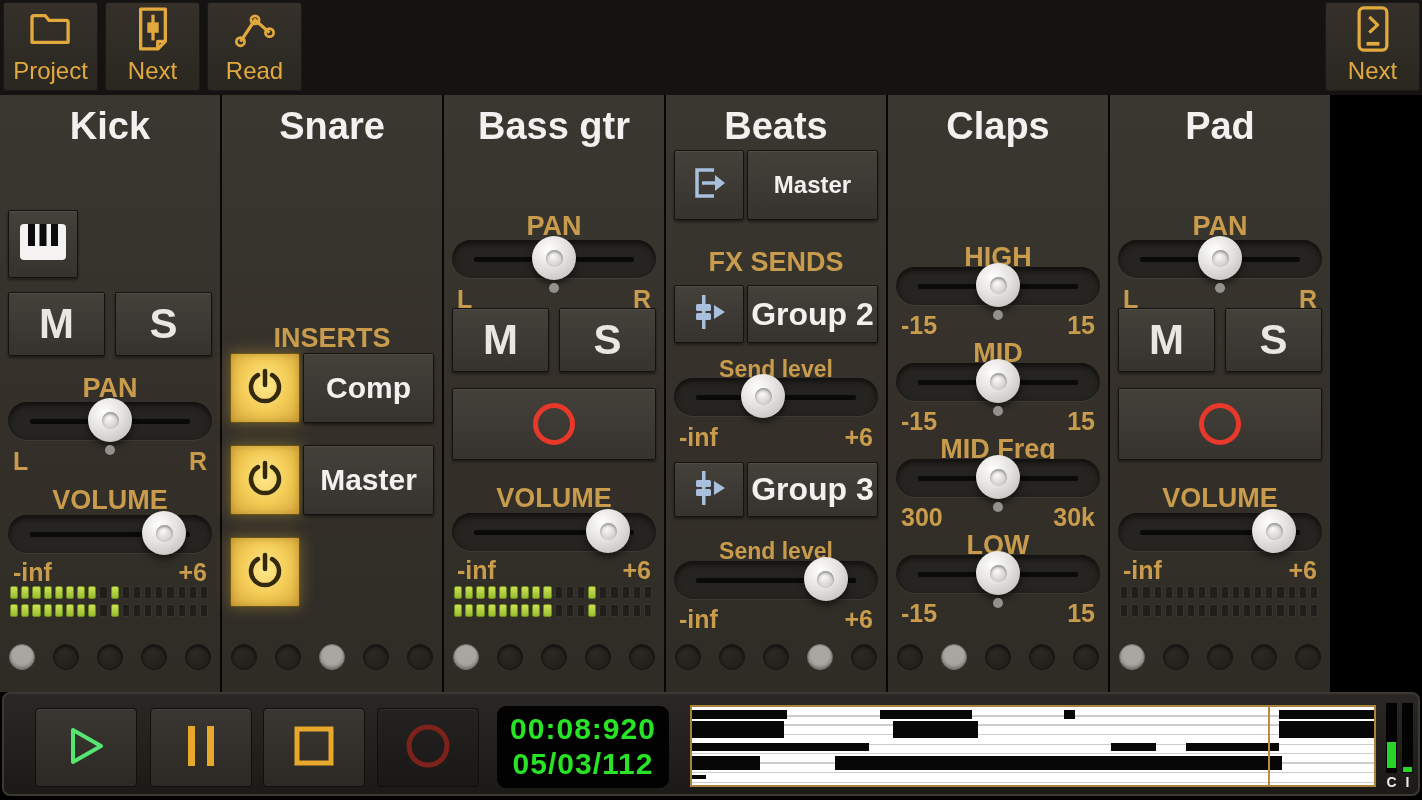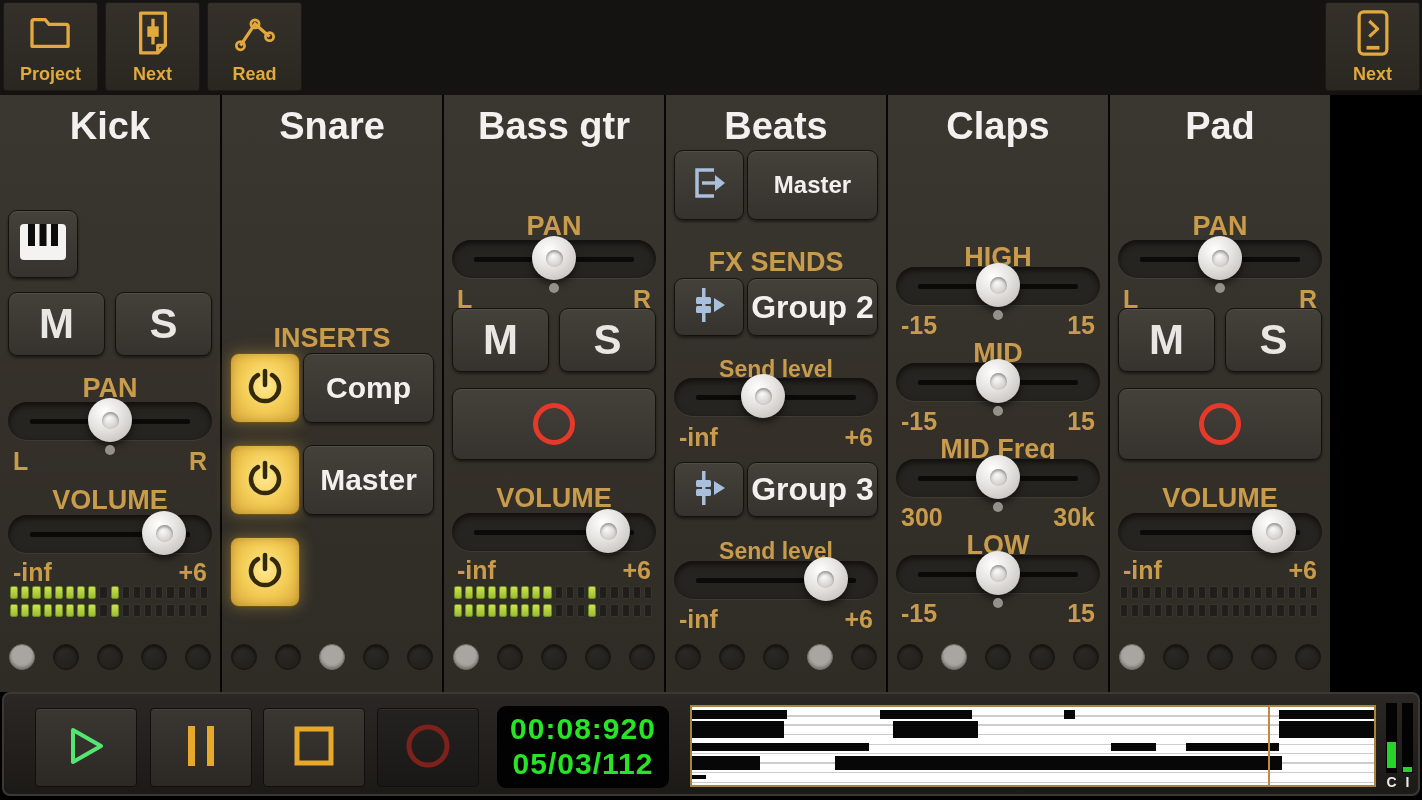--- a/index.html
+++ b/index.html
@@ -9,36 +9,36 @@
     --gold:#c89c4c; --toolgold:#e2a93e; --white:#f2f1ef;
     --btnhi:#44403a; --btnlo:#36322d; --btnborder:#14120f;
   }
   
   .toolbar{ position:absolute; left:0; top:0; width:1422px; height:95px; background:#141311; }
   .tb-btn{ position:absolute; top:2px; width:95px; height:89px;
     background:linear-gradient(180deg,#35312a,#2a2721);
     border:1px solid #1c1a16; border-radius:3px;
     display:flex; flex-direction:column; align-items:center; justify-content:flex-end;
     padding-bottom:5px; gap:2px; }
-  .tb-btn .lbl{ color:var(--toolgold); font-weight:bold; font-size:18px; }
+  .tb-btn .lbl{ color:var(--toolgold); font-weight:normal; font-size:24px; }
   .tb-icon{ flex:1; display:flex; align-items:center; justify-content:center; }
   
   .mixer{ position:absolute; left:0; top:95px; width:1330px; height:597px;
     display:flex; gap:2px; background:#060606; }
   .channel{ width:220px; position:relative;
     background:linear-gradient(180deg,#3a3731 0%,#343029 55%,#2f2c26 100%); }
   .title{ position:absolute; top:10px; left:0; right:0; text-align:center;
     color:var(--white); font-weight:bold; font-size:38px; }
   .glabel{ position:absolute; left:0; right:0; text-align:center;
     color:var(--gold); font-weight:bold; font-size:27px; }
   .glabel.small{ font-size:23px; }
   .range{ position:absolute; left:13px; right:13px; display:flex;
     justify-content:space-between; color:var(--gold); font-weight:bold; font-size:25px; }
   .btn{ background:linear-gradient(180deg,var(--btnhi),var(--btnlo));
-    border:1px solid var(--btnborder); border-radius:9px;
+    border:1px solid var(--btnborder); border-radius:2px;
     box-shadow:inset 0 1px 0 rgba(255,255,255,.07), 0 2px 3px rgba(0,0,0,.45);
     display:flex; align-items:center; justify-content:center; }
   .pair{ position:absolute; left:8px; right:8px; display:flex; gap:3px; }
   .pair .icon-btn{ width:70px; }
   .pair .label-btn{ flex:1; color:var(--white); font-weight:bold; }
   .fs21{ font-size:21px; } .fs24{ font-size:24px; } .fs30{ font-size:30px; } .fs32{ font-size:32px; }
   .ms-row{ position:absolute; left:8px; right:8px; display:flex; justify-content:space-between; }
   .ms-btn{ width:97px; height:64px; color:#e9e7e3; font-weight:bold; font-size:42px; }
   .pwr{ background:radial-gradient(ellipse at 50% 45%, #ffe98f 0%, #f3cb54 50%, #d6a53c 100%);
     border:1px solid #6b5313;
@@ -362,21 +362,21 @@
           <svg viewBox="0 0 40 40" width="40" height="40">
               <path d="M25 7 H8 V33 H25" fill="none" stroke="#a9c0dd" stroke-width="3.5"></path>
               <path d="M13 20 H28" stroke="#a9c0dd" stroke-width="3.5"></path>
               <path d="M26 12 L36 20 L26 28 Z" fill="#a9c0dd"></path>
             </svg>
         </span>
       </div>
       <div class="btn label-btn fs24">Master</div>
     </div>
     <div class="glabel" style="top:152px">FX SENDS</div>
-    <div class="pair" style="top:183px;height:58px">
+    <div class="pair" style="top:190px;height:58px">
       <div class="btn icon-btn">
         <span>
           <svg viewBox="0 0 40 40" width="40" height="40">
               <g fill="#a9c0dd">
                 <rect x="13" y="3" width="3.5" height="34"></rect>
                 <rect x="7" y="12" width="15" height="7" rx="1.5"></rect>
                 <rect x="7" y="21" width="15" height="7" rx="1.5"></rect>
                 <path d="M25 13 L25 27 L36 20 Z"></path>
               </g>
             </svg>

